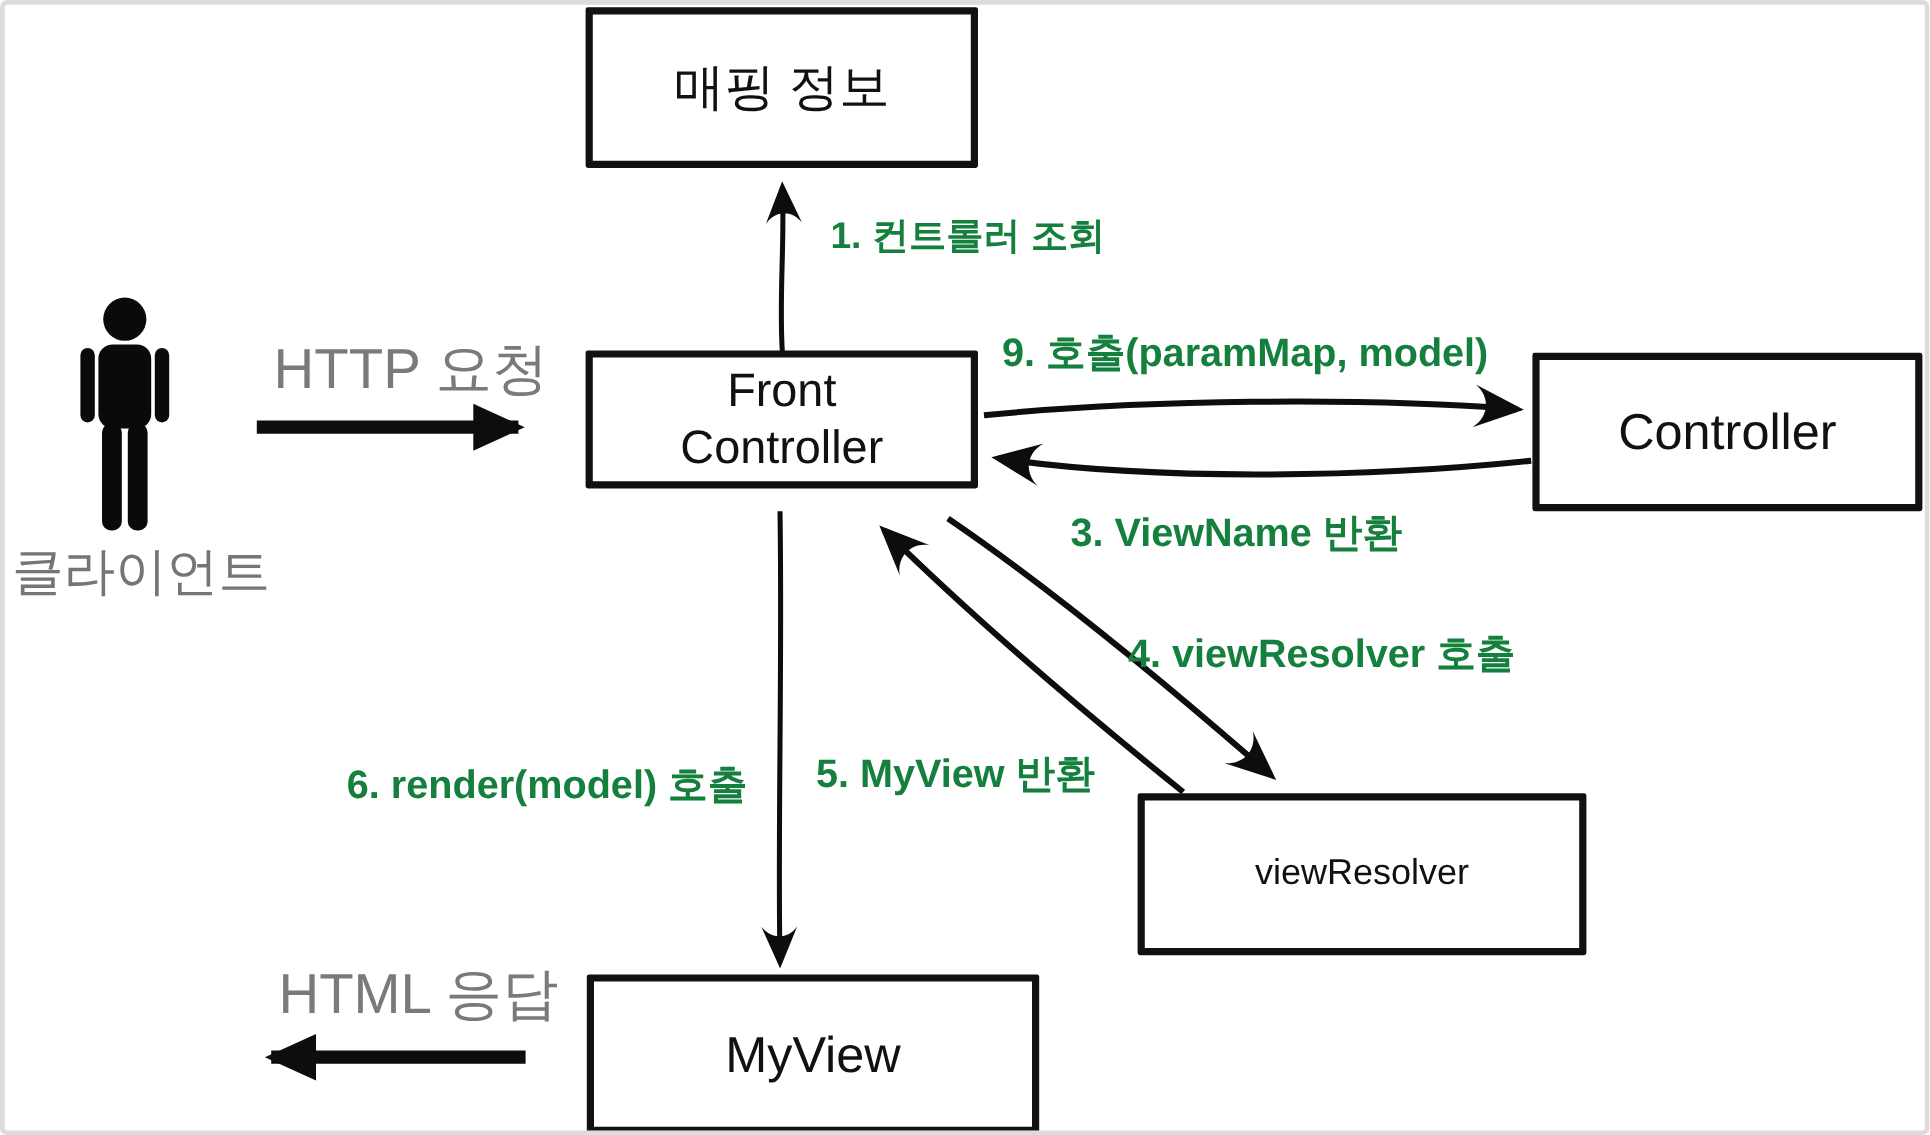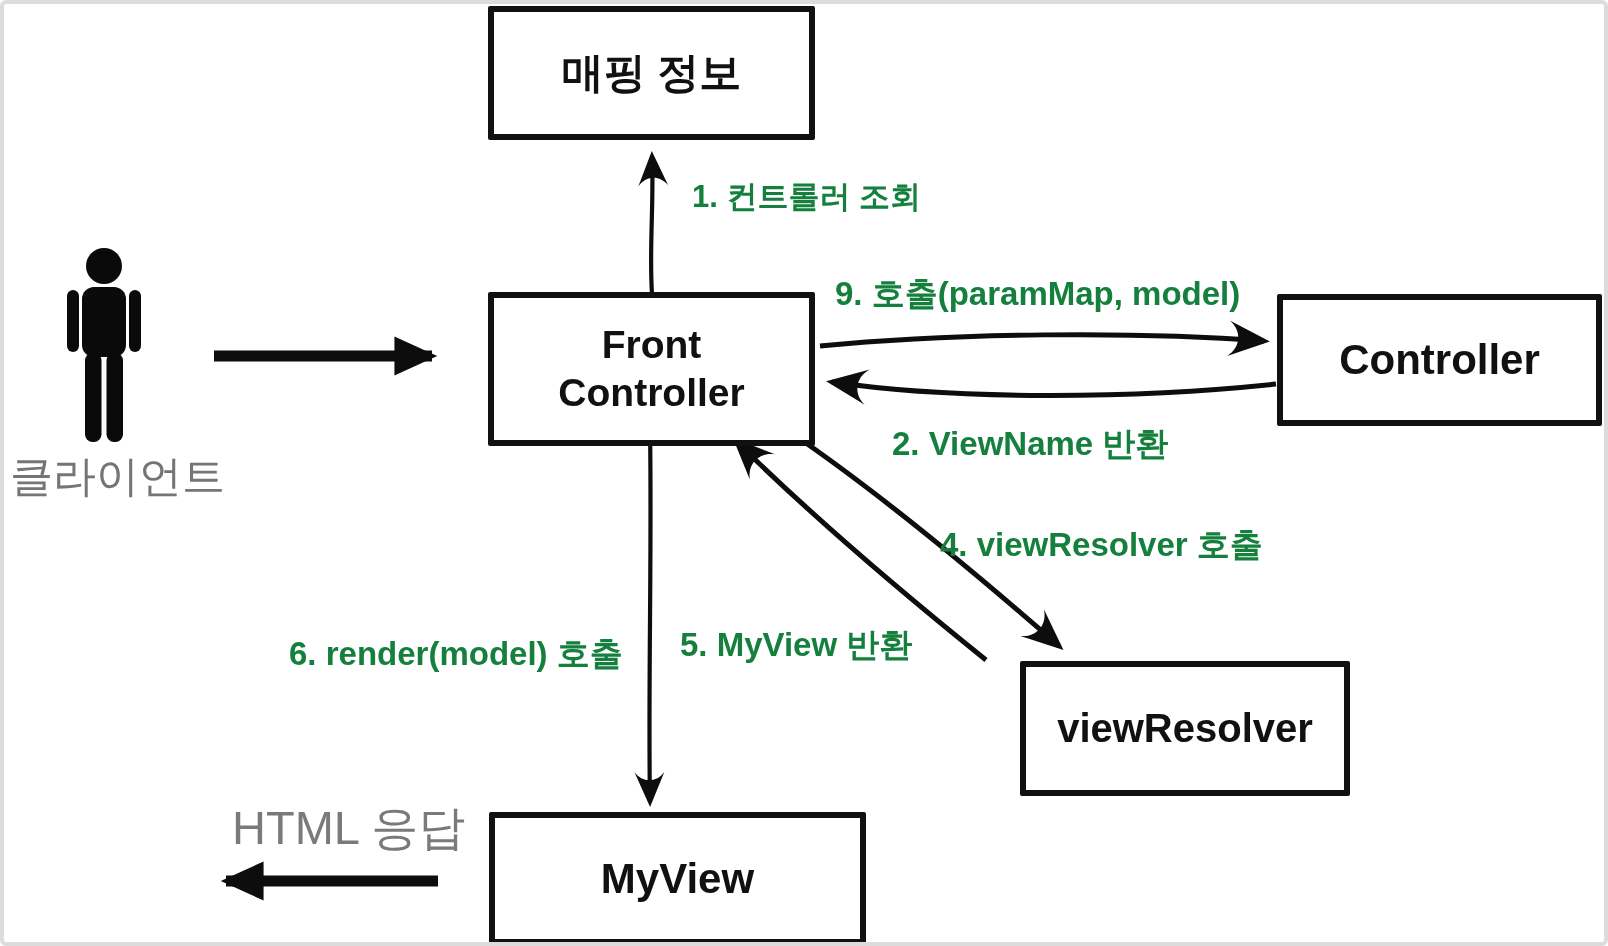--- a/index.html
+++ b/index.html
@@ -29,28 +29,28 @@
     position: absolute;
     box-sizing: border-box;
     background: #ffffff;
     border: 6px solid #111111;
     border-radius: 2px;
     display: flex;
     align-items: center;
     justify-content: center;
     text-align: center;
     color: #111111;
-    font-weight: bold;
+    font-weight: normal;
     white-space: pre-line;
     line-height: 1.22;
   }
   .box-mapping   { left: 484px;  top: 2px;   width: 327px; height: 134px; font-size: 42px; }
-  .box-frontctrl { left: 484px;  top: 288px; width: 327px; height: 154px; font-size: 39px; }
+  .box-frontctrl { left: 484px;  top: 288px; width: 327px; height: 115px; font-size: 39px; }
   .box-controller{ left: 1273px; top: 290px; width: 325px; height: 132px; font-size: 42px; }
-  .box-viewres   { left: 1016px;  top: 657px; width: 330px; height: 135px; font-size: 40px; }
+  .box-viewres   { left: 944px;  top: 657px; width: 374px; height: 135px; font-size: 30px; }
   .box-myview    { left: 485px;  top: 808px; width: 377px; height: 133px; font-size: 42px; }
 
   .flow-label {
     position: absolute;
     color: #15803d;
     font-weight: bold;
     font-size: 33px;
     white-space: nowrap;
   }
   .lbl-step1 { left: 688px;  top: 172px; font-size: 31px; }
@@ -117,21 +117,22 @@
   </div>
   <div class="node-box box-viewres">
     <span>viewResolver</span>
   </div>
   <div class="node-box box-myview">
     <span>MyView</span>
   </div>
 
   <div class="flow-label lbl-step1">1. 컨트롤러 조회</div>
   <div class="flow-label lbl-step2">9. 호출(paramMap, model)</div>
-  <div class="flow-label lbl-step3">2. ViewName 반환</div>
+  <div class="flow-label lbl-step3">3. ViewName 반환</div>
   <div class="flow-label lbl-step4">4. viewResolver 호출</div>
   <div class="flow-label lbl-step5">5. MyView 반환</div>
   <div class="flow-label lbl-step6">6. render(model) 호출</div>
 
+  <div class="io-label lbl-http">HTTP 요청</div>
   <div class="io-label lbl-client">클라이언트</div>
   <div class="io-label lbl-html">HTML 응답</div>
 
 </div>
 
 </body></html>

